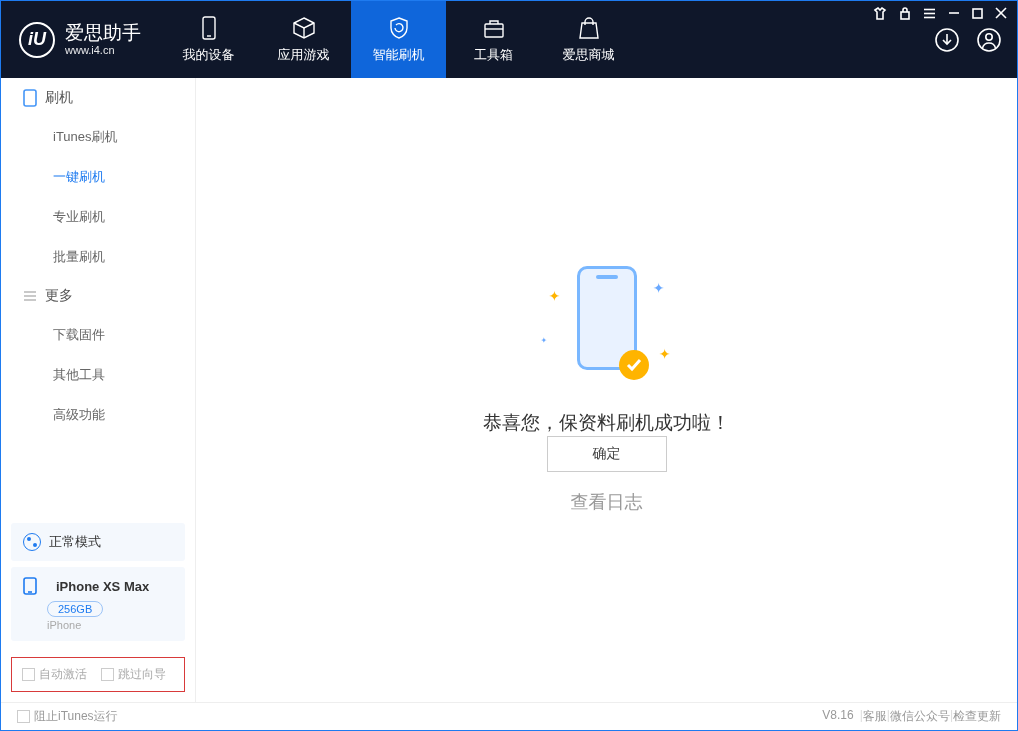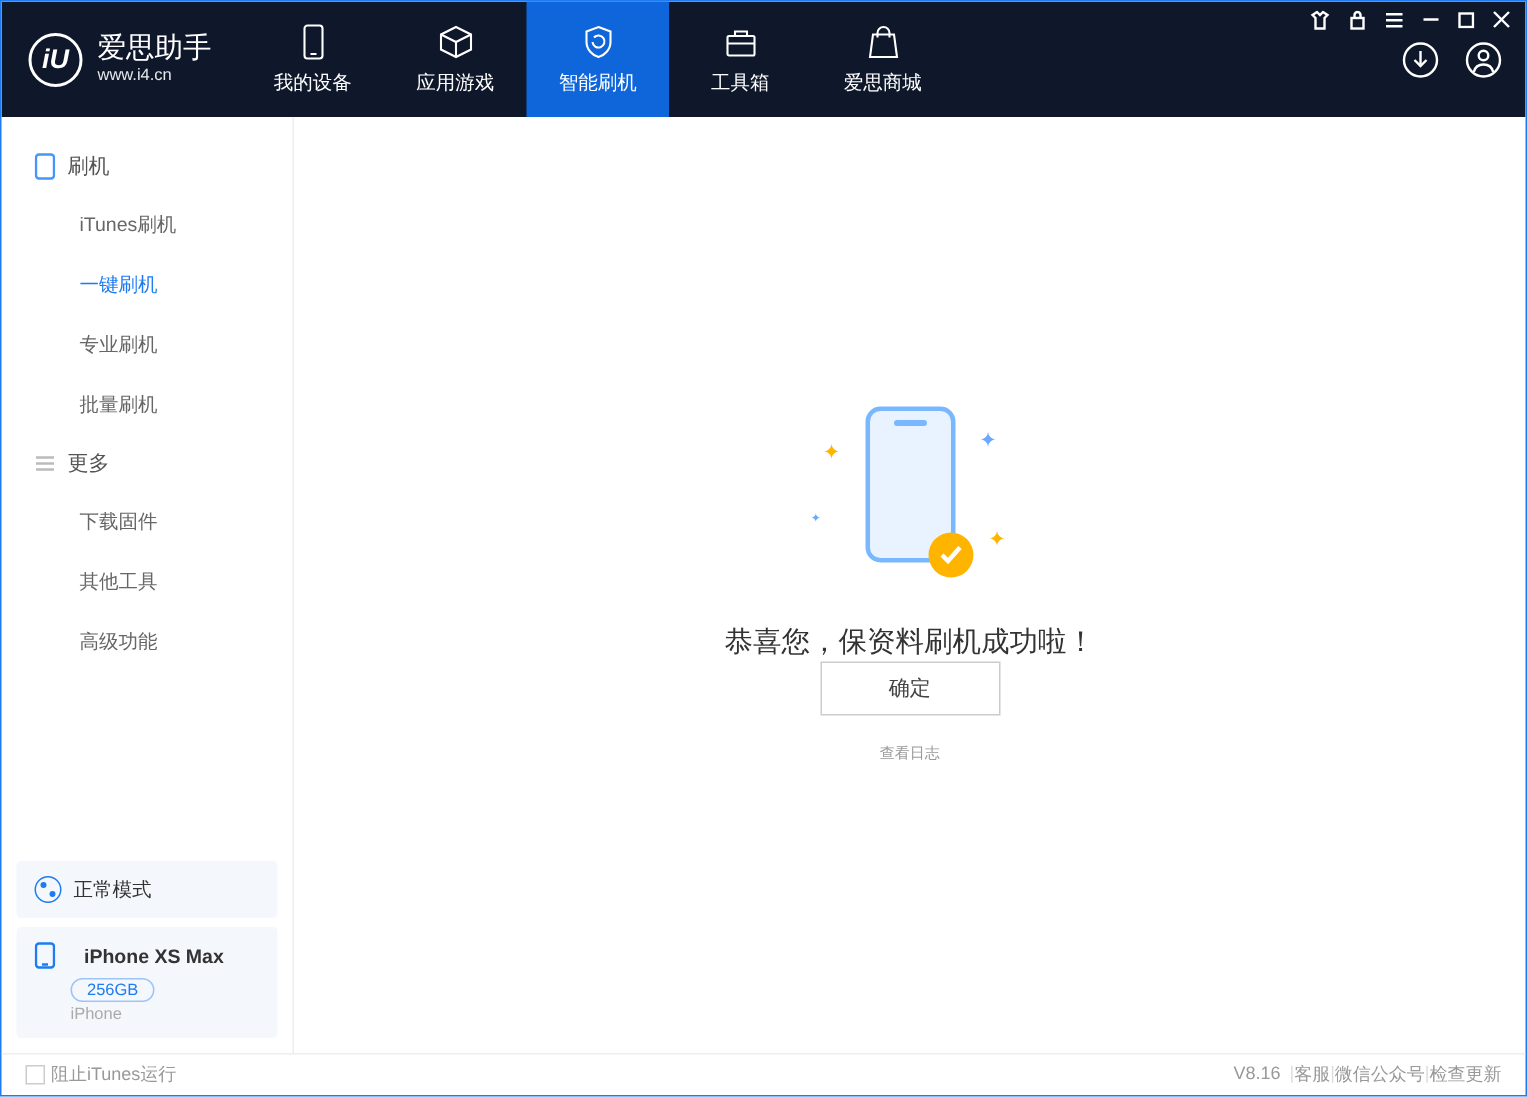--- a/index.html
+++ b/index.html
@@ -19,21 +19,21 @@
 .nav-ico svg { stroke: #fff; fill: none; stroke-width: 1.4; }
 
 .header-right { display: flex; align-items: center; padding-right: 14px; gap: 14px; }
 .hr-btn { width: 28px; height: 28px; display: flex; align-items: center; justify-content: center; cursor: pointer; }
 .hr-btn svg { stroke: #fff; fill: none; stroke-width: 1.6; }
 .win-ctrls { position: absolute; top: 6px; right: 10px; display: flex; gap: 12px; }
 .win-ctrls span, .win-ctrls svg { color: #fff; stroke: #fff; fill: none; stroke-width: 1.6; cursor: pointer; font-size: 13px; }
 
 
 .body { display: flex; height: calc(100% - 77px - 28px); }
-.sidebar { width: 195px; border-right: 1px solid #eee; padding-top: 14px; display:flex; flex-direction:column; }
+.sidebar { width: 195px; border-right: 1px solid #eee; padding-top: 1px; display:flex; flex-direction:column; }
 .sb-group-h { display: flex; align-items: center; gap: 8px; padding: 10px 18px 10px 22px; color: #555; font-size: 14px; }
 .sb-group-h svg { stroke: #4596f7; stroke-width: 1.6; fill: none; }
 .sb-item { padding: 11px 0 11px 52px; font-size: 13px; color: #666; cursor: pointer; }
 .sb-item.active { color: #1e7bf0; }
 .sb-spacer { flex:1; }
 
 .mode-box { margin: 6px 10px; background: #f4f8fd; border-radius: 3px; padding: 10px 12px; display: flex; align-items: center; gap: 8px; font-size: 13px; color: #333; }
 .mode-box .ico { width: 18px; height: 18px; border: 1.6px solid #1e7bf0; border-radius: 50%; position: relative; }
 .mode-box .ico::before, .mode-box .ico::after { content: ""; position: absolute; background: #1e7bf0; border-radius: 50%; }
 .mode-box .ico::before { width: 4px; height: 4px; top: 3px; left: 3px; }
@@ -56,21 +56,21 @@
 .badge { position: absolute; right: 38px; bottom: 6px; width: 30px; height: 30px; background: #ffb400; border-radius: 50%; display: flex; align-items: center; justify-content: center; }
 .badge svg { stroke: #fff; stroke-width: 3; fill: none; }
 .sparkle { position: absolute; color: #ffb400; font-size: 14px; }
 .sparkle.a { left: 22px; top: 22px; }
 .sparkle.b { left: 14px; top: 70px; color: #6aa9ff; font-size: 8px; }
 .sparkle.c { right: 22px; top: 14px; color: #6aa9ff; }
 .sparkle.d { right: 16px; top: 80px; }
 
 .succ { font-size: 19px; color: #333; }
 .ok-btn { width: 120px; height: 36px; border: 1px solid #ccc; background: #fff; font-size: 14px; color: #444; cursor: pointer; margin-bottom: 18px; }
-.log-link { font-size: 10px; color: #999; cursor: pointer; }
+.log-link { font-size: 18px; color: #999; cursor: pointer; }
 
 
 .status { position: absolute; bottom: 0; left: 0; right: 0; height: 28px; border-top: 1px solid #eee; display: flex; align-items: center; padding: 0 16px; font-size: 12px; color: #999; }
 .status .left { display: flex; align-items: center; gap: 6px; }
 .status .right { margin-left: auto; display: flex; align-items: flex-start; }
 .status .sep { color: #ddd; }
 .status .ver { color: #999; margin-right: 6px; }
 .status a { color: #999; cursor: pointer; }
 </style>
 </head>
@@ -218,20 +218,24 @@
         <svg width="14" height="18" viewBox="0 0 14 18">
             <rect x="1" y="1" width="12" height="16" rx="2"></rect>
             <line x1="5" y1="15" x2="9" y2="15"></line>
           </svg>
         <span>iPhone XS Max</span>
       </div>
       <span class="dev-cap">256GB</span>
       <div class="dev-type">iPhone</div>
     </div>
 
+    <div class="opt-row">
+      <label><span class="chk"></span><span>自动激活</span></label>
+      <label><span class="chk"></span><span>跳过向导</span></label>
+    </div>
   </div>
 
   <div class="main">
     <div class="illus">
       <div class="phone"></div>
       <div class="badge">
           <svg width="16" height="14" viewBox="0 0 16 14">
             <path d="M2 7 l4 4 l8 -9"></path>
           </svg>
         </div>

